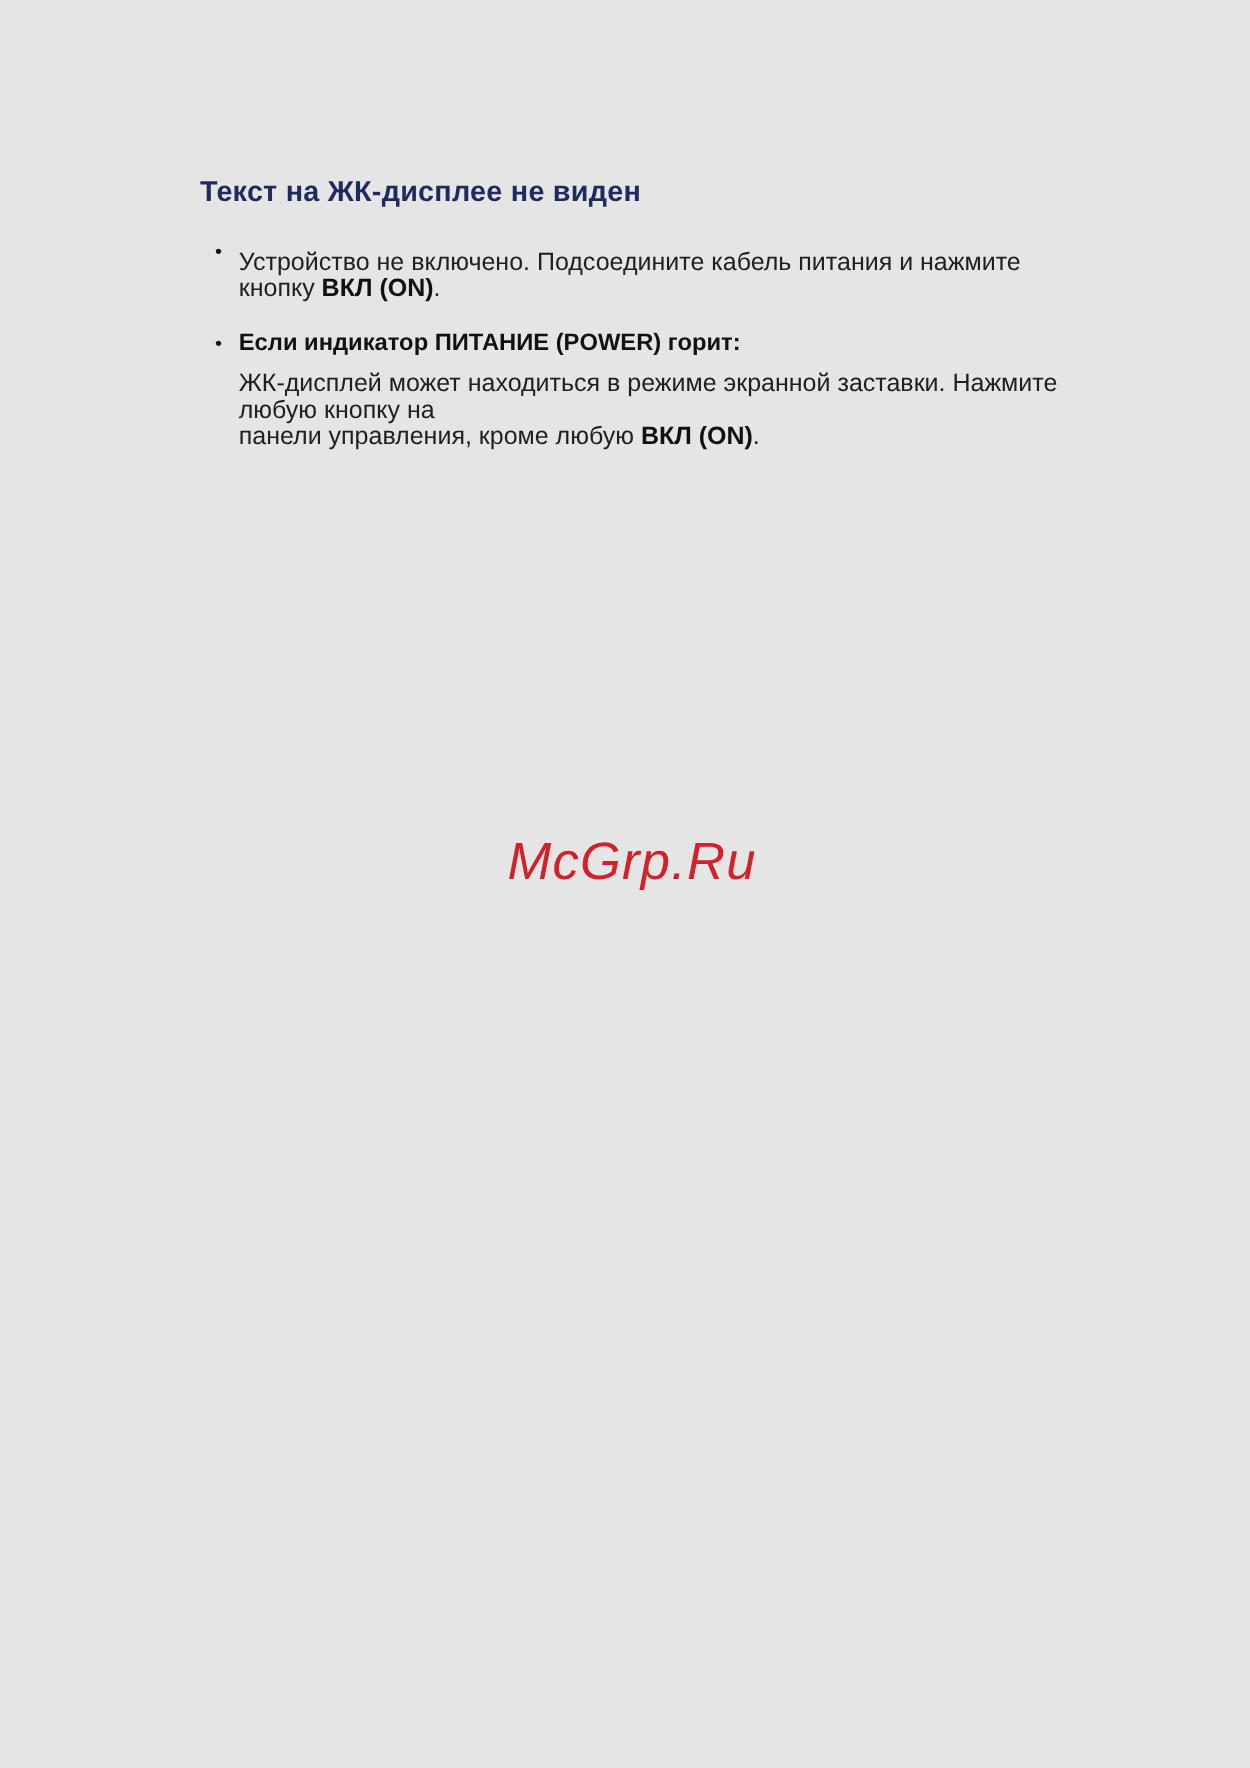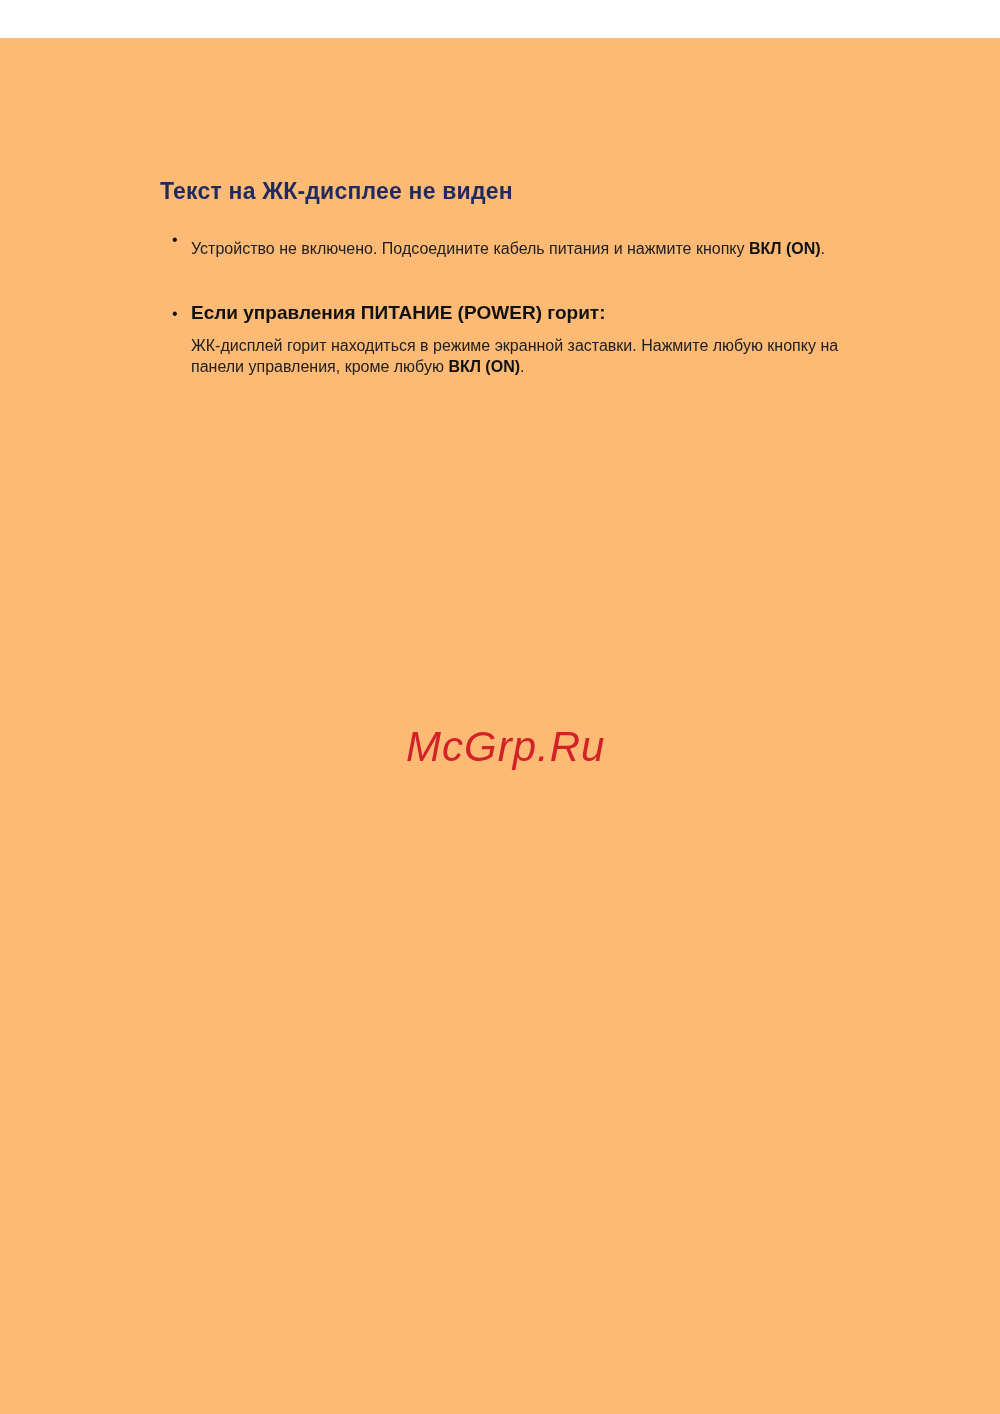--- a/index.html
+++ b/index.html
@@ -7,22 +7,21 @@
     width: 1000px;
     height: 1414px;
     background: #ffffff;
     font-family: "Liberation Sans", sans-serif;
     position: relative;
     overflow: hidden;
   }
   .page {
     position: absolute;
     inset: 0;
-    background: #fdba74;
-    margin-top: 38px;
+    background: #e5e5e5;
   }
   .page-title {
     position: absolute;
     left: 160px;
     top: 140px;
     margin: 0;
     font-size: 23px;
     line-height: 27px;
     font-weight: bold;
     color: var(--title, #1f2a5e);
@@ -50,29 +49,29 @@
   .bullet {
     position: absolute;
     left: 0;
     top: 1px;
     font-size: 16px;
     font-weight: normal;
     color: #111111;
   }
   .section-body {
     margin: 11px 0 0 19px;
-    font-size: 16px;
+    font-size: 20px;
     line-height: 21px;
     color: #202020;
   }
   .section-body b { color: #111111; }
   .watermark {
     position: absolute;
     left: 406px;
-    top: 684px;
+    top: 664px;
     font-size: 42px;
     line-height: 50px;
     font-style: italic;
     letter-spacing: 1px;
     color: var(--watermark, #d22128);
     white-space: nowrap;
   }
 </style>
 </head>
 <body>
@@ -83,20 +82,20 @@
 
   <div class="section" id="section-1">
     <h2 class="section-heading">
       <span class="bullet">•</span>
     </h2>
     <p class="section-body"><span>Устройство не включено. Подсоедините кабель питания и нажмите кнопку </span><b>ВКЛ (ON)</b><span>.</span></p>
   </div>
 
   <div class="section" id="section-2">
     <h2 class="section-heading">
-      <span class="bullet">•</span><span>Если управления ПИТАНИЕ (POWER) горит:</span>
+      <span class="bullet">•</span><span>Если индикатор ПИТАНИЕ (POWER) горит:</span>
     </h2>
-    <p class="section-body"><span>ЖК-дисплей горит находиться в режиме экранной заставки. Нажмите любую кнопку на</span><br><span>панели управления, кроме любую </span><b>ВКЛ (ON)</b><span>.</span></p>
+    <p class="section-body"><span>ЖК-дисплей может находиться в режиме экранной заставки. Нажмите любую кнопку на</span><br><span>панели управления, кроме любую </span><b>ВКЛ (ON)</b><span>.</span></p>
   </div>
 
   <div class="watermark">McGrp.Ru</div>
 
 </div>
 
 </body></html>

